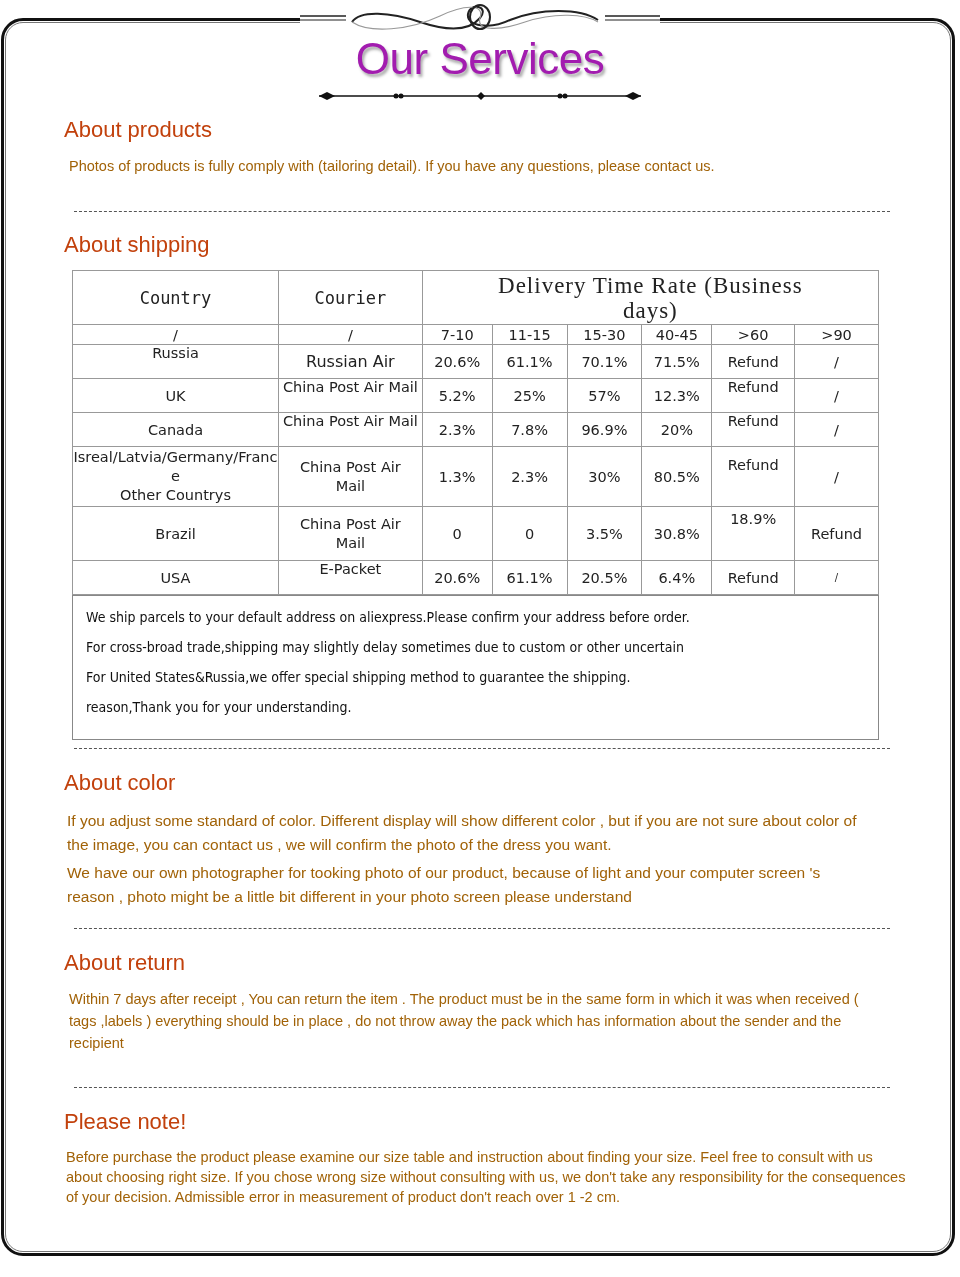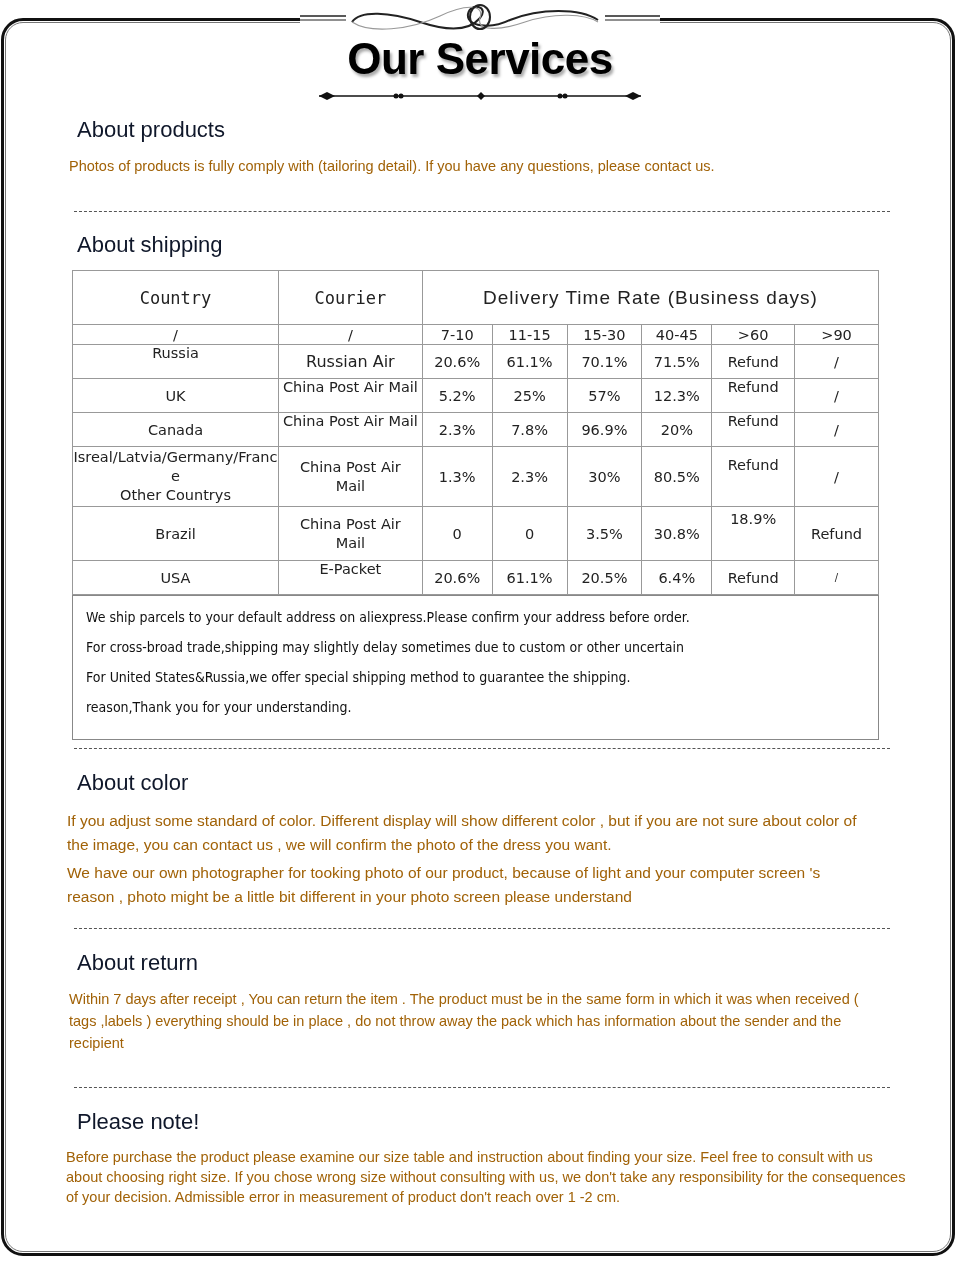--- a/index.html
+++ b/index.html
@@ -3,33 +3,33 @@
 <meta charset="utf-8">
 <style>
   html, body { margin: 0; padding: 0; background: #ffffff; }
   body { width: 960px; height: 1277px; position: relative; overflow: hidden; font-family: "Liberation Sans", sans-serif; color: #111; }
 
   .frame-outer { position: absolute; left: 1px; top: 18px; width: 954px; height: 1238px; border: 3px solid #111; border-radius: 22px; box-sizing: border-box; }
   .frame-inner { position: absolute; left: 5px; top: 22px; width: 946px; height: 1230px; border: 1px solid #777; border-radius: 18px; box-sizing: border-box; }
 
   .header { position: absolute; left: 300px; top: 0; width: 360px; height: 110px; background: #fff; }
   .ornament { position: absolute; left: 0; top: 0; }
-  .title { position: absolute; left: 0; width: 360px; top: 34px; text-align: center; font-size: 44px; font-weight: bold; color: #000000; text-shadow: 2px 3px 3px #aaa; letter-spacing: -0.5px; }
+  .title { position: absolute; left: 0; width: 360px; top: 34px; text-align: center; font-size: 44px; font-weight: normal; color: #a21caf; text-shadow: 2px 3px 3px #aaa; letter-spacing: -0.5px; }
   .title-rule { position: absolute; left: 15px; top: 88px; }
 
-  .section-title { position: absolute; left: 77px; font-size: 22px; color: #0f172a; }
+  .section-title { position: absolute; left: 64px; font-size: 22px; color: #c2410c; }
   .para { position: absolute; left: 68px; font-size: 14.5px; line-height: 22px; color: #a16207; }
   .para.narrow { font-family: "Liberation Sans Narrow", "Liberation Sans", sans-serif; font-size: 15.5px; }
   .dash { position: absolute; left: 74px; width: 816px; height: 0; border-top: 1px dashed #555; }
 
   
   .ship-table { position: absolute; left: 72px; top: 270px; width: 807px; border-collapse: collapse; font-family: "DejaVu Sans", sans-serif; font-size: 14.5px; color: #222; }
   .ship-table td { border: 1px solid #999; text-align: center; padding: 0; }
   .ship-table .hdr { font-family: "DejaVu Sans Mono", "Liberation Mono", monospace; font-size: 17px; margin-top: 24px; }
-  .ship-table .hdr-wide { font-family: Liberation Sans, sans-serif; font-size: 19px; letter-spacing: 1px; line-height: 25px; }
+  .ship-table .hdr-wide { font-family: Liberation Serif, serif; font-size: 23px; letter-spacing: 1px; line-height: 25px; }
   .c-country { width: 205px; }
   .c-courier { width: 143px; }
   .c-v { width: 69px; }
   .c-v2 { width: 74px; }
   .c-v5 { width: 82px; }
   .c-v6 { width: 83px; }
   .top { vertical-align: top; padding-top: 4px !important; }
 
   .notes-box { position: absolute; left: 72px; top: 595px; width: 807px; height: 145px; border: 1px solid #888; box-sizing: border-box; padding: 6px 0 0 13px; font-family: "Liberation Sans Narrow", "DejaVu Sans Condensed", "Liberation Sans", sans-serif; font-size: 14px; line-height: 30px; color: #111; }
 </style>

